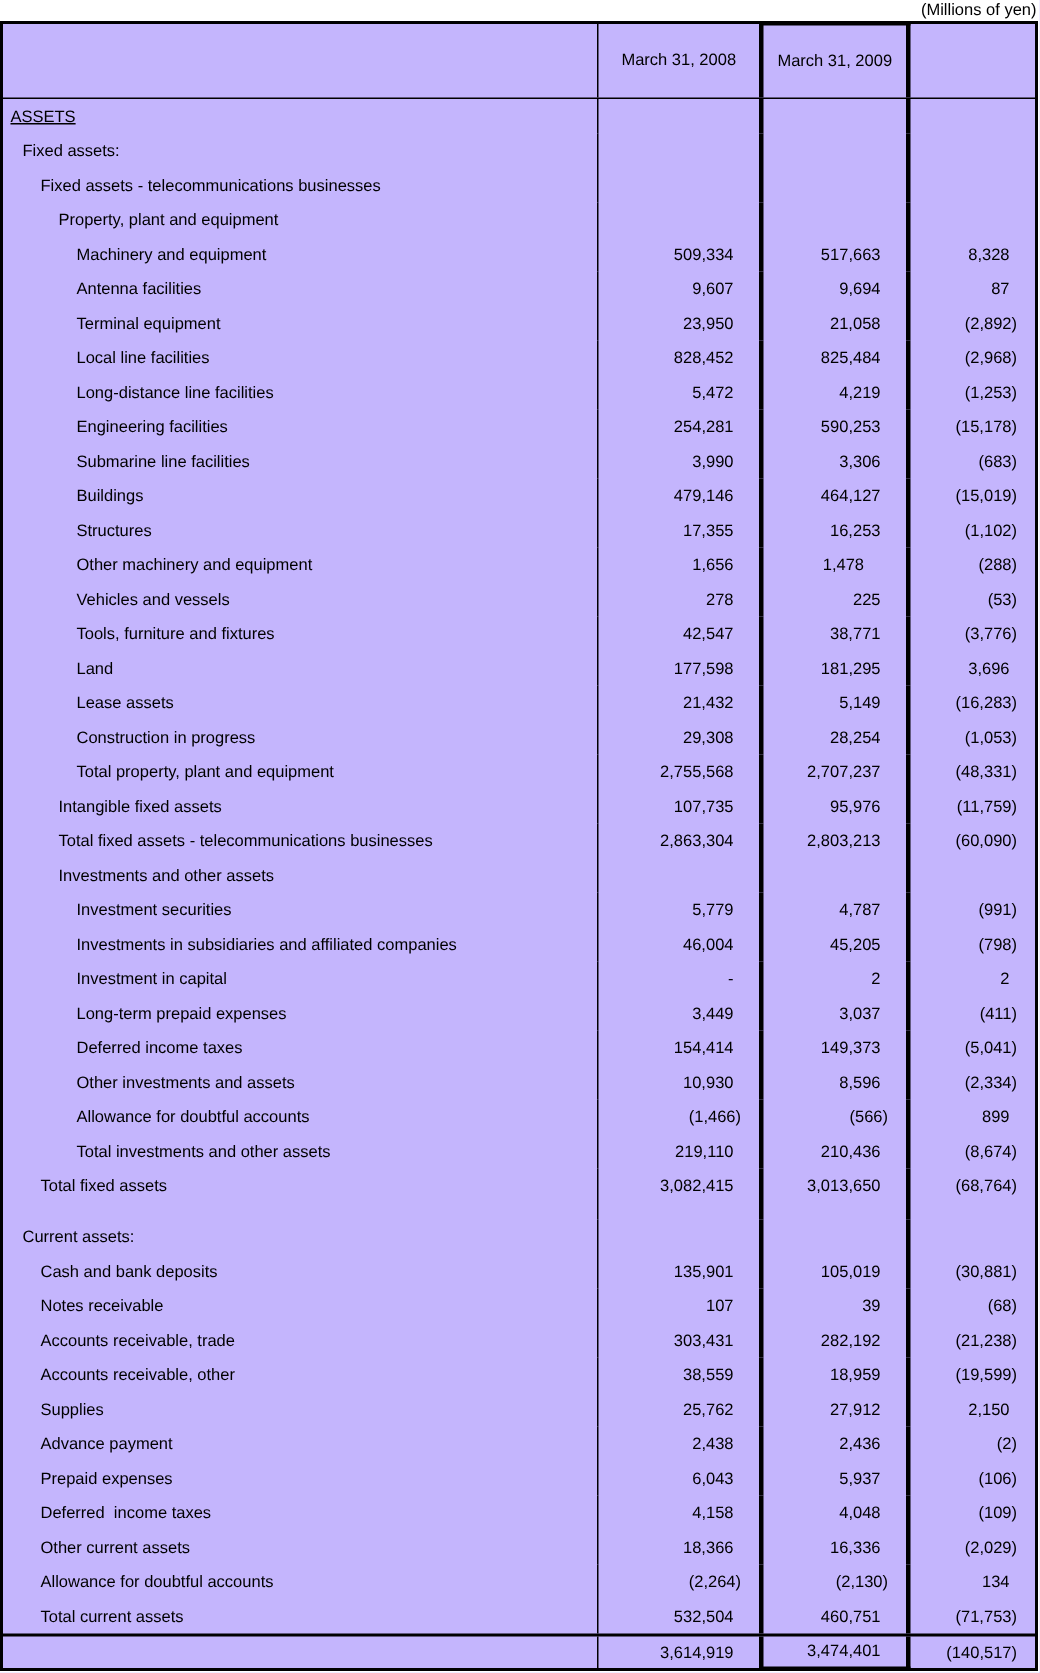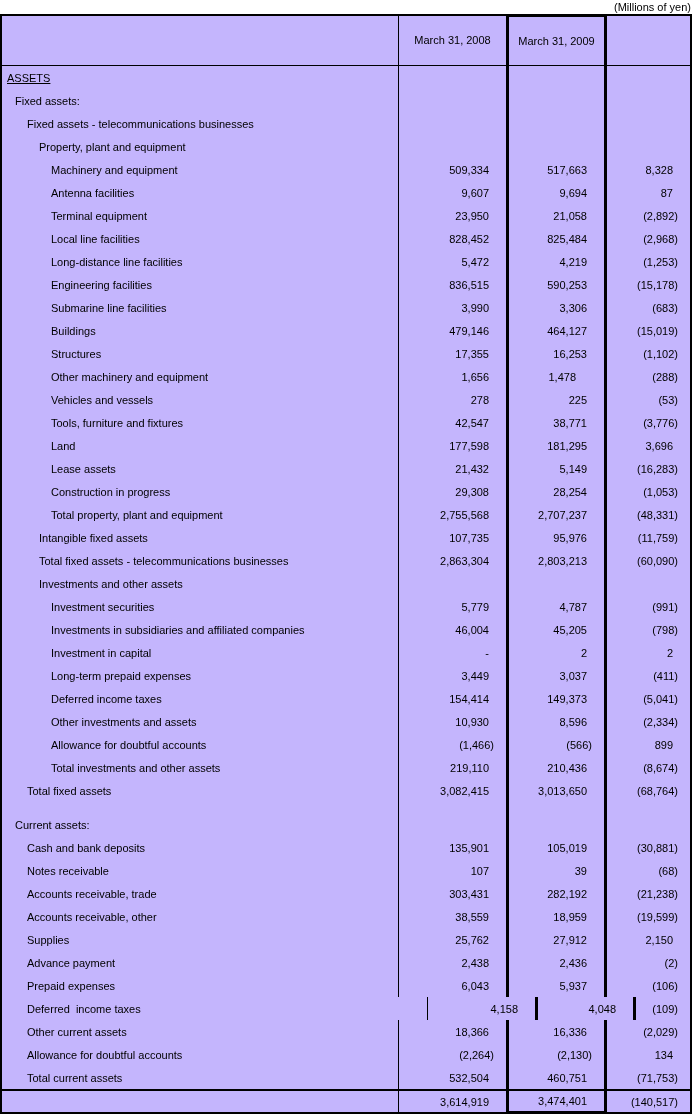--- a/index.html
+++ b/index.html
@@ -97,21 +97,21 @@
     <div class="cell num cinc">(2,968)</div>
   </div>
       <div class="row">
     <div class="cell label" style="padding-left: 49px;">Long-distance line facilities</div>
     <div class="cell num c2008" style="padding-right: 17px;">5,472</div>
     <div class="cell num c2009" style="padding-right: 17px;">4,219</div>
     <div class="cell num cinc">(1,253)</div>
   </div>
       <div class="row">
     <div class="cell label" style="padding-left: 49px;">Engineering facilities</div>
-    <div class="cell num c2008" style="padding-right: 17px;">836,515</div>
+    <div class="cell num c2008" style="padding-right: 17px;">254,281</div>
     <div class="cell num c2009" style="padding-right: 17px;">590,253</div>
     <div class="cell num cinc">(15,178)</div>
   </div>
       <div class="row">
     <div class="cell label" style="padding-left: 49px;">Submarine line facilities</div>
     <div class="cell num c2008" style="padding-right: 17px;">3,990</div>
     <div class="cell num c2009" style="padding-right: 17px;">3,306</div>
     <div class="cell num cinc">(683)</div>
   </div>
       <div class="row">
@@ -289,21 +289,21 @@
     <div class="cell num cinc">(2)</div>
   </div>
       <div class="row">
     <div class="cell label" style="padding-left: 25px;">Prepaid expenses</div>
     <div class="cell num c2008" style="padding-right: 17px;">6,043</div>
     <div class="cell num c2009" style="padding-right: 17px;">5,937</div>
     <div class="cell num cinc">(106)</div>
   </div>
       <div class="row">
     <div class="cell label" style="padding-left: 25px;">Deferred  income taxes</div>
-    <div class="cell num c2008" style="padding-right: 17px; margin-left: 29px;">4,158</div>
+    <div class="cell num c2008" style="padding-right: 17px;">4,158</div>
     <div class="cell num c2009" style="padding-right: 17px;">4,048</div>
     <div class="cell num cinc">(109)</div>
   </div>
       <div class="row">
     <div class="cell label" style="padding-left: 25px;">Other current assets</div>
     <div class="cell num c2008" style="padding-right: 17px;">18,366</div>
     <div class="cell num c2009" style="padding-right: 17px;">16,336</div>
     <div class="cell num cinc">(2,029)</div>
   </div>
       <div class="row">

